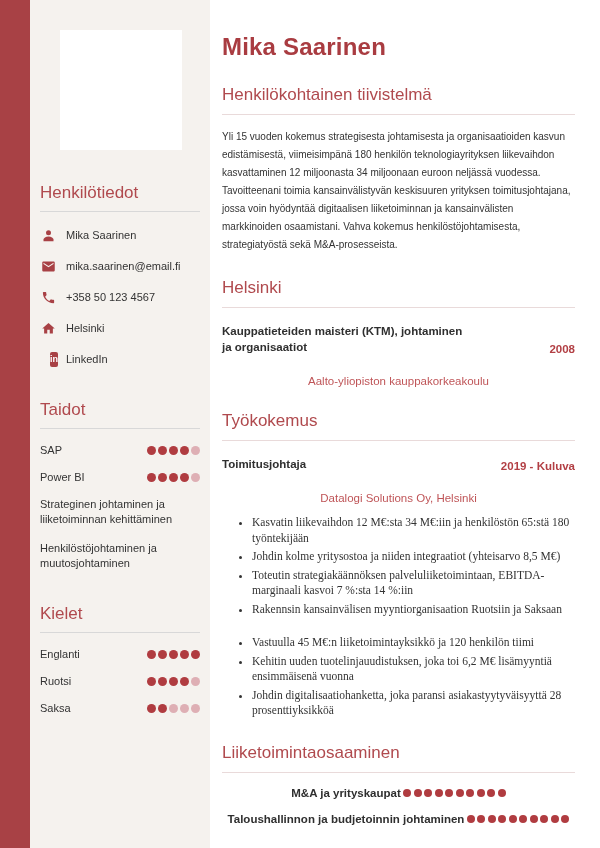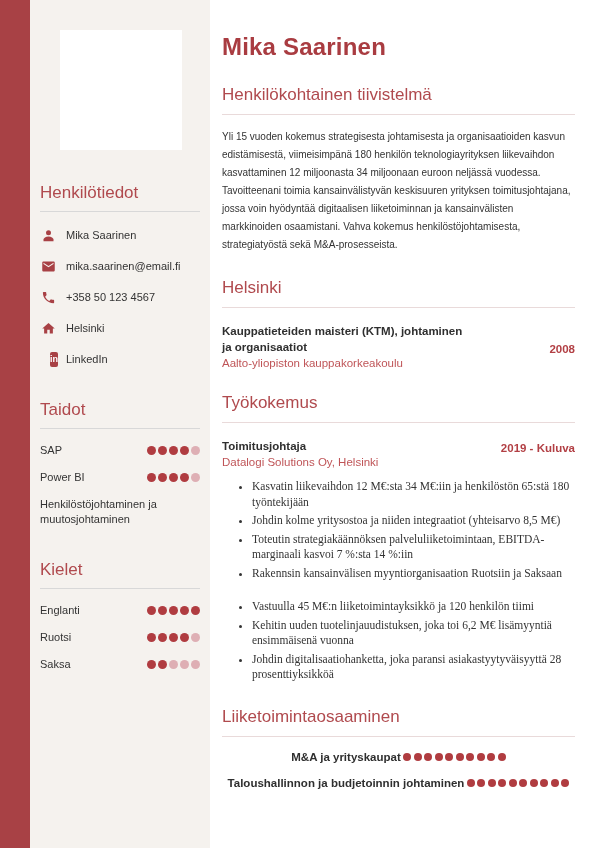--- a/index.html
+++ b/index.html
@@ -29,21 +29,21 @@
   .dots .dot{display:inline-block;width:9px;height:9px;border-radius:50%;margin-left:2px;}
   .dot.filled{background:var(--dot-filled);}
   .dot.empty{background:var(--dot-empty);}
   .main{margin-left:210px;padding:0 25px 0 12px;}
   .name{font-size:24px;font-weight:bold;color:var(--name-red);margin-top:33px;letter-spacing:.2px;}
   .sec-heading{font-size:17px;font-weight:400;color:var(--heading-red);margin-top:24px;padding-bottom:9px;border-bottom:1px solid var(--divider-pink);}
   .summary{margin-top:13px;font-size:10px;line-height:18px;color:var(--text-dark);}
   .entry-head{display:flex;justify-content:space-between;align-items:flex-end;margin-top:15px;}
   .entry-title{font-size:11.5px;font-weight:bold;color:#2f2f2f;line-height:16px;max-width:250px;}
   .entry-date{font-size:11.5px;font-weight:bold;color:var(--date-red);white-space:nowrap;}
-  .entry-sub{margin-top:2px;font-size:11.5px;color:var(--light-red);}
+  .entry-sub{margin-top:20px;font-size:11.5px;color:var(--light-red);text-align:center;}
   .job{margin-top:15px;}
   .job + .job{margin-top:18px;}
   .bullets{margin:11px 0 0 0;padding-left:30px;list-style:disc outside;font-family:Liberation Serif, serif;}
   .bullets li{font-size:11.5px;line-height:15.5px;color:var(--text-dark);margin-bottom:3px;}
   .comp-row{display:flex;justify-content:center;align-items:center;margin-top:14px;}
   .comp-label{font-size:11.5px;font-weight:bold;color:#2f2f2f;}
   .comp-row .dots .dot{width:8px;height:8px;margin-left:2.5px;}
 </style>
 </head>
 <body>
@@ -103,20 +103,21 @@
     <div class="side-divider"></div>
 
     <div class="skill-row">
       <span>SAP</span>
       <span class="dots"><span class="dot filled"></span><span class="dot filled"></span><span class="dot filled"></span><span class="dot filled"></span><span class="dot empty"></span></span>
     </div>
     <div class="skill-row">
       <span>Power BI</span>
       <span class="dots"><span class="dot filled"></span><span class="dot filled"></span><span class="dot filled"></span><span class="dot filled"></span><span class="dot empty"></span></span>
     </div>
+    <div class="skill-text">Strateginen johtaminen ja liiketoiminnan kehittäminen</div>
     <div class="skill-text">Henkilöstöjohtaminen ja muutosjohtaminen</div>
 
     <h2 class="side-heading">Kielet</h2>
     <div class="side-divider"></div>
 
     <div class="lang-row">
       <span>Englanti</span>
       <span class="dots"><span class="dot filled"></span><span class="dot filled"></span><span class="dot filled"></span><span class="dot filled"></span><span class="dot filled"></span></span>
     </div>
     <div class="lang-row">

